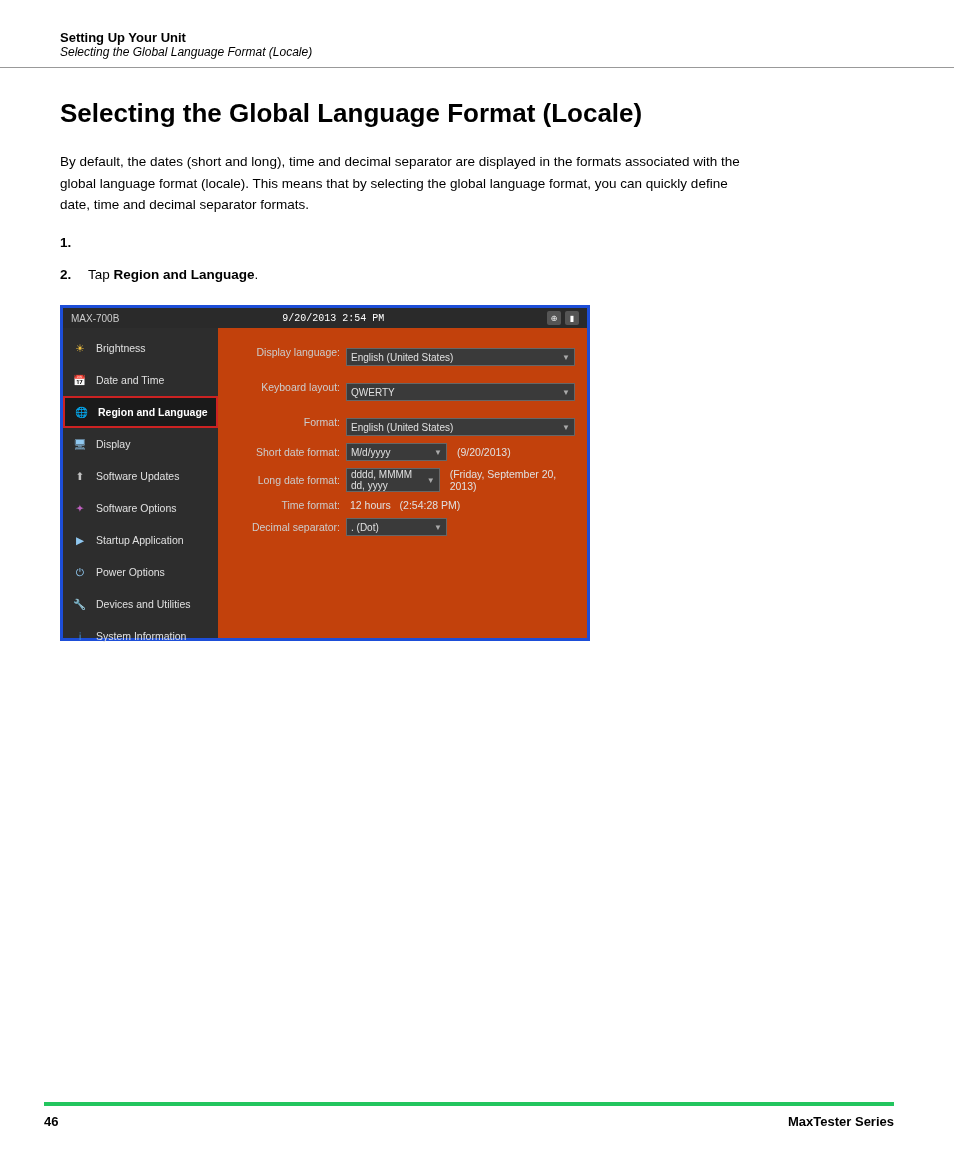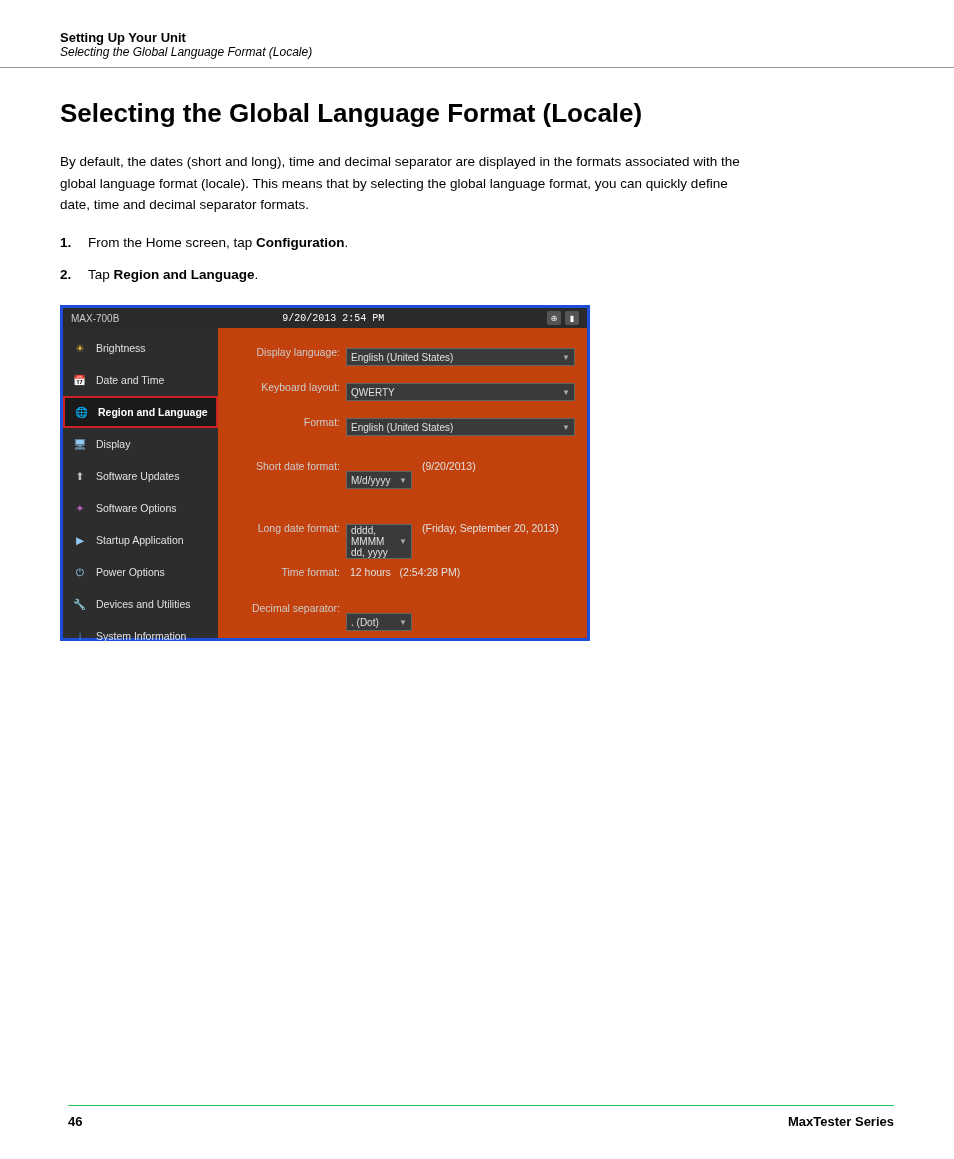--- a/index.html
+++ b/index.html
@@ -217,46 +217,45 @@
       min-height: 18px;
       margin-top: 10px;
     }
 
     .panel-select-arrow {
       font-size: 8px;
       color: #aaa;
     }
 
     .panel-select-narrow {
-      width: 66px;
+      width: 101px;
       background: #3a3a3a;
       border: 1px solid #666;
       color: #e0e0e0;
       font-size: 10px;
       padding: 0 4px;
       display: flex;
       align-items: center;
       justify-content: space-between;
       min-height: 18px;
-      margin-top: 28px;
     }
 
     .panel-static-value {
       font-size: 10.5px;
       color: #e0e0e0;
       margin-left: 4px;
     }
 
     
     .page-footer {
       position: absolute;
       bottom: 30px;
-      left: 68px;
+      left: 44px;
       right: 60px;
-      border-top: 1px solid #22c55e;
+      border-top: 4px solid #22c55e;
       display: flex;
       justify-content: space-between;
       align-items: center;
       padding-top: 8px;
     }
 
     .footer-page-num {
       font-family: Arial, Helvetica, sans-serif;
       font-weight: bold;
       font-size: 13px;
@@ -298,21 +297,20 @@
 
   <div class="chapter-title">Selecting the Global Language Format (Locale)</div>
 
   <p class="body-text">By default, the dates (short and long), time and decimal separator are displayed in the formats associated with the global language format (locale). This means that by selecting the global language format, you can quickly define date, time and decimal separator formats.</p>
 
 
 
   <ol class="steps-list">
     <li>
       <span class="step-num">1.</span>
-      <span>From the Home screen, tap <strong>Configuration</strong>.</span>
     </li>
     <li>
       <span class="step-num">2.</span>
       <span>Tap <strong>Region and Language</strong>.</span>
     </li>
   </ol>
 
   <div class="screenshot-container">
 
     <div class="screenshot-titlebar">

